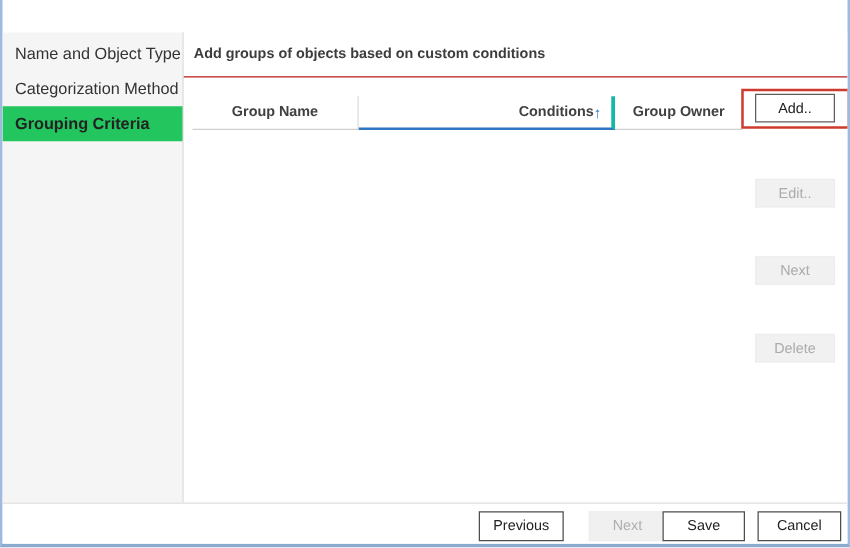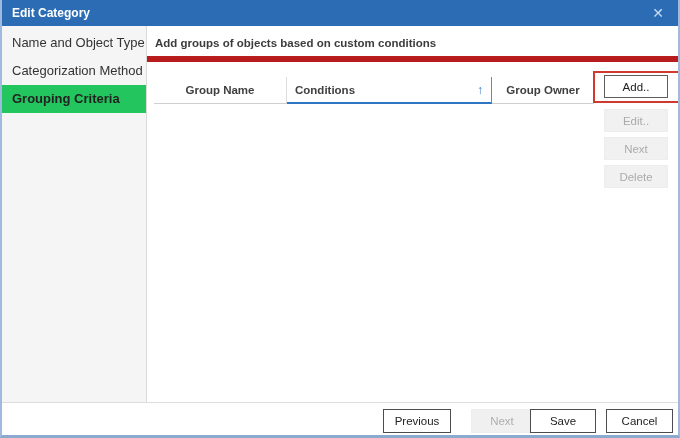--- a/index.html
+++ b/index.html
@@ -9,53 +9,49 @@
   .titlebar{position:absolute;top:0;left:-2px;right:-2px;height:26px;background:#2C6CB4;
     display:flex;align-items:center;padding:0 12px;box-sizing:border-box;}
   .title{color:#ffffff;font-size:12px;font-weight:bold;}
   .close{margin-left:auto;color:#C8DCF2;font-size:14px;line-height:14px;cursor:pointer;padding:2px 4px;}
   .body{position:absolute;top:26px;left:0;right:0;bottom:33px;display:flex;}
   .sidebar{width:145px;background:#F5F5F5;border-right:1px solid #D9D9D9;box-sizing:border-box;padding-top:3px;}
   .sidebar-item{height:28px;line-height:28px;padding-left:10px;font-size:13px;color:#333;cursor:default;}
   .sidebar-item.selected{background:#22c55e;font-weight:bold;color:#222;}
   .main{position:relative;flex:1;background:#fff;}
   .description{position:absolute;top:0;left:0;right:0;height:36px;box-sizing:border-box;
-    padding:11px 0 0 8px;font-size:11.5px;font-weight:600;color:#3C3C3C;border-bottom:6px solid #b91c1c;}
+    padding:11px 0 0 8px;font-size:11.5px;font-weight:600;color:#3C3C3C;border-bottom:1px solid #b91c1c;}
   .table-header{position:absolute;top:51px;left:7px;width:440px;height:27px;display:flex;}
   .col{box-sizing:border-box;display:flex;align-items:center;padding:0 8px;font-size:11.5px;
     font-weight:600;color:#404040;border-bottom:1px solid #CFCFCF;cursor:default;justify-content:center;}
   .col-name{width:133px;border-right:1px solid #DCDCDC;}
-  .col-cond{width:205px;border-right:1px solid #14b8a6;border-bottom:2px solid #2E75C4;justify-content:space-between;gap:48px;}
+  .col-cond{width:205px;border-right:3px solid #14b8a6;border-bottom:2px solid #2E75C4;justify-content:flex-end;}
   .col-owner{width:102px;}
   .sort{color:#2E75C4;font-size:12px;font-weight:bold;}
   .list-area{position:absolute;top:78px;left:7px;width:440px;bottom:4px;background:#fff;}
-  .actions{position:absolute;top:49px;right:10px;width:64px;display:flex;flex-direction:column;}
+  .actions{position:absolute;top:49px;right:10px;width:64px;display:flex;flex-direction:column;gap:34px;}
   .action{width:64px;height:23px;font-family:"Liberation Sans",sans-serif;font-size:11.5px;border-radius:0;}
   .action.enabled{background:#fff;border:1px solid #5E5E5E;color:#222;margin-bottom:11px;cursor:pointer;}
   .action.off{background:#F1F1F1;border:1px solid #EDEDED;color:#ABABAB;margin-bottom:5px;}
   .annotation{position:absolute;top:45px;left:446px;right:-2px;height:32px;
     border:2px solid #CE3B2E;box-sizing:border-box;pointer-events:none;z-index:5;}
   .footer{position:absolute;left:0;right:0;bottom:0;height:33px;background:#fff;border-top:1px solid #DDDDDD;box-sizing:border-box;}
   .fbtn{position:absolute;top:6px;height:24px;font-family:"Liberation Sans",sans-serif;font-size:11.5px;border-radius:0;}
   .fbtn.enabled{background:#fff;border:1px solid #4D4D4D;color:#222;cursor:pointer;}
   .fbtn.off{background:#F0F0F0;border:1px solid #EEEEEE;color:#AFAFAF;margin-left:12px;}
   .btn-previous{left:381px;width:68px;}
   .btn-next{left:457px;width:62px;}
   .btn-save{left:528px;width:66px;}
   .btn-cancel{left:604px;width:67px;}
 </style>
 </head>
 <body>
 
 <div class="dialog">
 
-  <div class="titlebar">
-    <span class="title">Edit Category</span>
-    <span class="close">✕</span>
-  </div>
 
   <div class="body">
 
     <div class="sidebar">
       <div class="sidebar-item">Name and Object Type</div>
       <div class="sidebar-item">Categorization Method</div>
       <div class="sidebar-item selected">Grouping Criteria</div>
     </div>
 
     <div class="main">

